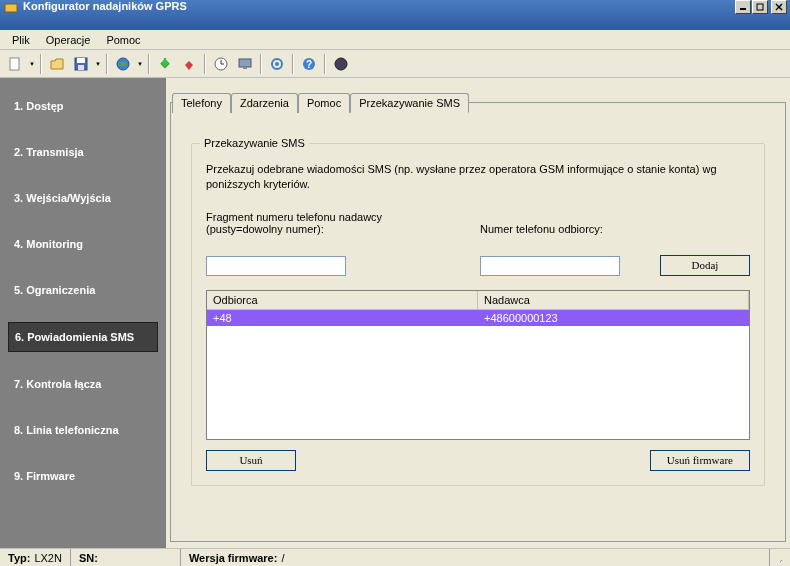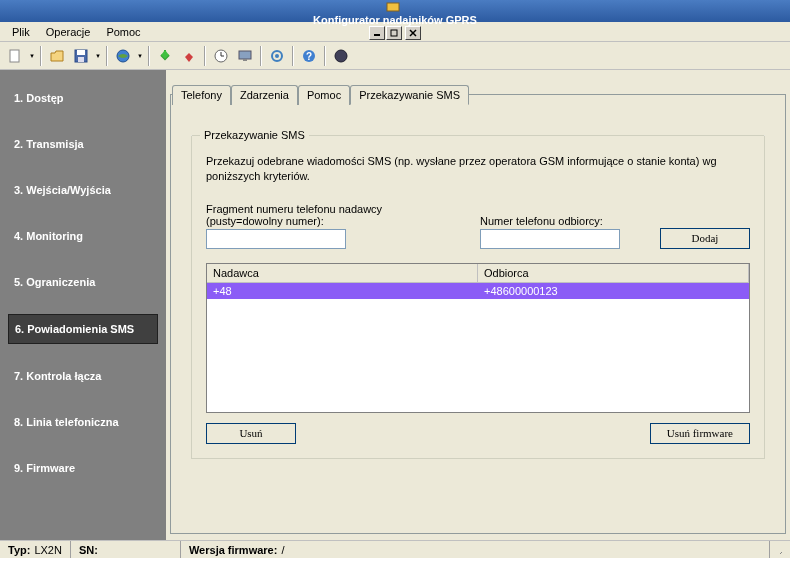--- a/index.html
+++ b/index.html
@@ -1,19 +1,19 @@
 <!DOCTYPE html>
 <html><head>
 <meta charset="utf-8">
 <style>
 * { box-sizing: border-box; margin: 0; padding: 0; }
 body { font-family: Tahoma, sans-serif; font-size: 11px; background: #fff; width: 790px; height: 566px; overflow: hidden; }
 
 
-.titlebar { height: 22px; background: linear-gradient(to bottom, #4a7cc2, #2c5aa0); display: flex; align-items: center; padding: 0 3px; color: #fff; font-weight: bold; flex-direction: column; }
+.titlebar { height: 30px; background: linear-gradient(to bottom, #4a7cc2, #2c5aa0); display: flex; padding: 0 3px; color: #fff; font-weight: bold; }
 .titlebar .icon { width: 16px; height: 16px; margin-right: 4px; display: flex; align-items: center; justify-content: center; }
 .titlebar .title { flex: 1; }
 .titlebar .winbtns { display: flex; gap: 1px; }
 .titlebar .winbtn { width: 16px; height: 14px; background: #d4d0c8; border: 1px solid #fff; border-right-color: #404040; border-bottom-color: #404040; display: flex; align-items: center; justify-content: center; color: #000; font-size: 9px; cursor: pointer; }
 .titlebar .closebtn { margin-left: 2px; }
 
 
 .menubar { height: 20px; background: #ece9d8; display: flex; align-items: center; padding: 0 4px; border-bottom: 1px solid #c0c0c0; }
 .menubar .menuitem { padding: 2px 8px; cursor: pointer; }
 
@@ -37,21 +37,21 @@
 .tab { padding: 3px 8px; background: #ece9d8; border: 1px solid #919b9c; border-bottom: none; border-top-left-radius: 3px; border-top-right-radius: 3px; margin-right: 0px; cursor: pointer; font-size: 11px; position: relative; top: 11px; }
 .tab.active { background: #ece9d8; border-bottom: 1px solid #ece9d8; z-index: 2; }
 .tabpanel { border: 1px solid #919b9c; margin: 0 4px 4px 4px; height: 440px; padding: 40px 20px; background: #ece9d8; }
 
 
 .groupbox { border: 1px solid #d0d0bf; border-top: 1px solid #fff; position: relative; padding: 18px 14px 14px 14px; }
 .groupbox::before { content: ''; position: absolute; top: -1px; left: 0; right: 0; height: 1px; background: #d0d0bf; }
 .groupbox .legend { position: absolute; top: -7px; left: 8px; background: #ece9d8; padding: 0 4px; font-size: 11px; }
 .groupbox .desc { margin-bottom: 18px; line-height: 1.4; }
 .inputrow { display: flex; gap: 20px; align-items: flex-end; margin-bottom: 14px; }
-.inputgroup { display: flex; flex-direction: column; }
+.inputgroup { display: flex; flex-direction: column; gap: 19px; }
 .inputgroup label { margin-bottom: 2px; }
 .textinput { width: 140px; height: 20px; border: 1px solid #7f9db9; padding: 1px 3px; font-family: Tahoma; font-size: 11px; background: #fff; }
 .btn { height: 21px; padding: 0 16px; background: #ece9d8; border: 1px solid #003c74; cursor: pointer; font-family: Tahoma; font-size: 11px; min-width: 90px; }
 
 
 .table { border: 1px solid #808080; background: #fff; height: 150px; overflow: hidden; }
 .table-header { display: flex; background: #ece9d8; border-bottom: 1px solid #c0c0c0; }
 .th { flex: 1; padding: 3px 6px; border-right: 1px solid #c0c0c0; font-size: 11px; }
 .table-row { display: flex; background: #8b5cf6; color: #fff; }
 .td { flex: 1; padding: 2px 6px; font-size: 11px; }
@@ -207,22 +207,22 @@
           </div>
           <div class="inputgroup">
             <label>Numer telefonu odbiorcy:</label>
             <input class="textinput" type="text" value="" style="">
           </div>
           <div style="flex:1"></div>
           <button class="btn">Dodaj</button>
         </div>
         <div class="table">
           <div class="table-header">
+            <div class="th">Odbiorca</div>
             <div class="th">Nadawca</div>
-            <div class="th">Odbiorca</div>
           </div>
           <div class="table-row">
             <div class="td">+48</div>
             <div class="td">+48600000123</div>
           </div>
         </div>
         <div class="btnrow">
           <button class="btn">Usuń</button>
           <button class="btn">Usuń firmware</button>
         </div>

